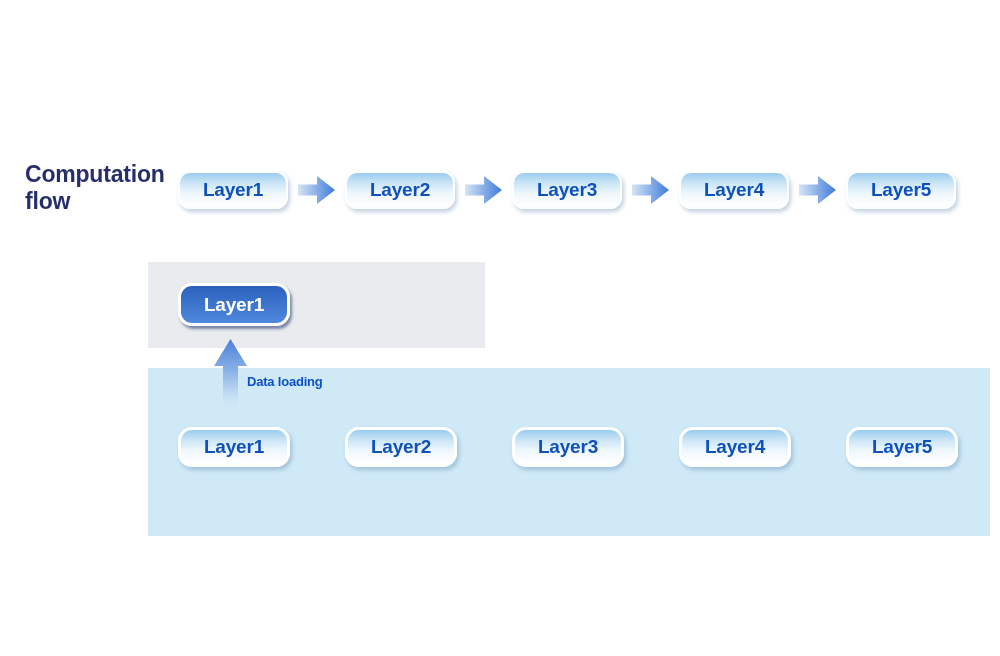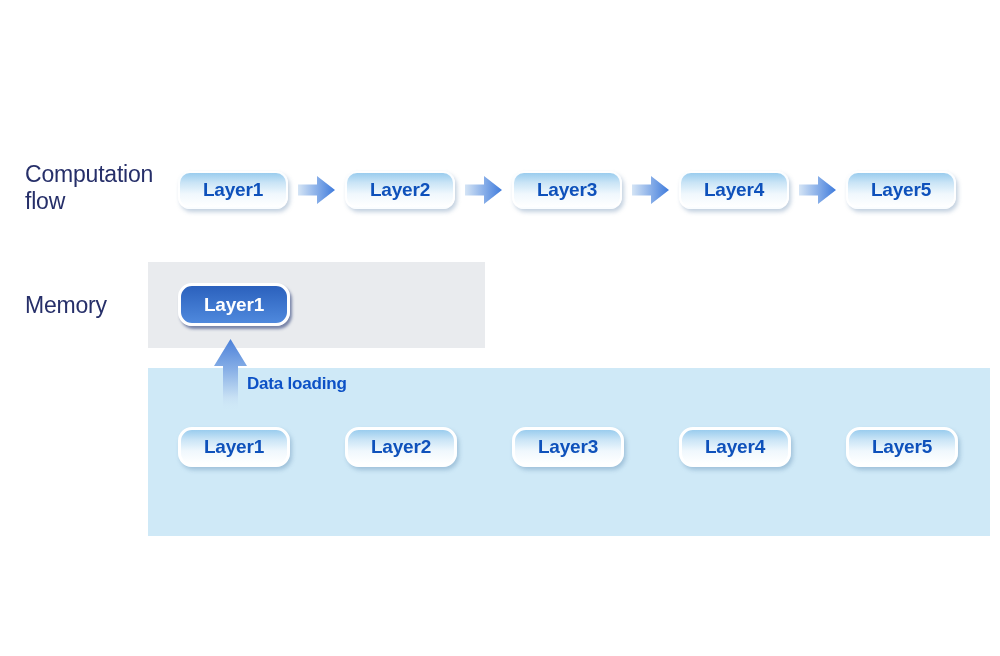--- a/index.html
+++ b/index.html
@@ -10,21 +10,21 @@
     font-family:"Liberation Sans", sans-serif;
     overflow:hidden;
   }
   .row-label {
     position:absolute;
     left:25px;
     color:var(--label_navy);
     font-size:23px;
     line-height:27px;
     letter-spacing:-0.2px;
-    font-weight:normal;
+    font-weight:bold;
     width:145px;
   }
   .panel { position:absolute; }
   .panel-memory {
     left:148px; top:262px; width:337px; height:86px;
     background:var(--memory_panel_bg);
   }
   .panel-storage {
     left:148px; top:368px; width:842px; height:168px;
     background:var(--storage_panel_bg);
@@ -57,21 +57,21 @@
     box-shadow:2px 3px 3px rgba(28,48,110,0.55);
     color:#ffffff;
     z-index:3;
   }
   .flow-arrow { position:absolute; top:176px; width:37px; height:28px; }
   .up-arrow { position:absolute; left:214px; top:339px; width:33px; height:71px; z-index:2; }
   .data-loading-label {
     position:absolute;
     left:247px; top:374px;
     color:var(--data_loading_blue);
-    font-size:17px; font-weight:bold;
+    font-size:13px; font-weight:bold;
     letter-spacing:-0.2px;
     z-index:2;
   }
   .stop-fa-l { stop-color:var(--arrow_gradient_light); }
   .stop-fa-d { stop-color:var(--arrow_gradient_dark); }
 </style>
 </head>
 <body>
 
 <div class="canvas">
@@ -85,21 +85,20 @@
       <linearGradient id="upGrad" x1="0" y1="0" x2="0" y2="1">
         <stop offset="0" stop-color="#4b80d9"></stop>
         <stop offset="0.42" stop-color="#86aee6"></stop>
         <stop offset="0.82" stop-color="#c7e0f4"></stop>
         <stop offset="1" stop-color="#cfe9f7" stop-opacity="0.15"></stop>
       </linearGradient>
     </defs>
   </svg>
 
   <div class="row-label" style="top:161px;">Computation flow</div>
-  <div class="row-label" style="top:292px;">Memory</div>
 
   <div class="layer-box" style="left:178px; top:171px;">Layer1</div>
   <svg class="flow-arrow" style="left:298px;" viewBox="0 0 37 28">
       <polygon points="0,8.5 19,8.5 19,0 37,14 19,28 19,19.5 0,19.5" fill="url(#flowGrad)"></polygon>
     </svg>
   <div class="layer-box" style="left:345px; top:171px;">Layer2</div>
   <svg class="flow-arrow" style="left:465px;" viewBox="0 0 37 28">
       <polygon points="0,8.5 19,8.5 19,0 37,14 19,28 19,19.5 0,19.5" fill="url(#flowGrad)"></polygon>
     </svg>
   <div class="layer-box" style="left:512px; top:171px;">Layer3</div>

